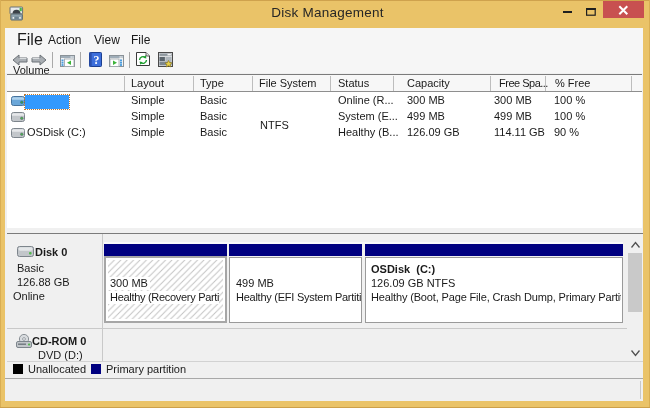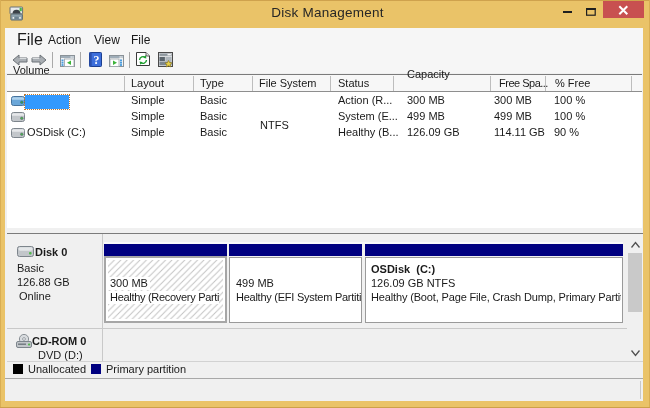--- a/index.html
+++ b/index.html
@@ -109,21 +109,21 @@
 </svg>
 
 <div class="abs" style="left:7px; top:74px; width:635px; height:154px; background:#ffffff; border-top:1px solid #7b7b7b;"></div>
 
 <div class="abs" style="left:7px; top:75px; width:635px; height:17px; background:#f7f7f7; border-bottom:1px solid #8e8e8e;"></div>
 <div class="t" style="left:13px; top:64px;">Volume</div>
 <div class="t" style="left:131px; top:77px;">Layout</div>
 <div class="t" style="left:200px; top:77px;">Type</div>
 <div class="t" style="left:259px; top:77px;">File System</div>
 <div class="t" style="left:338px; top:77px;">Status</div>
-<div class="t" style="left:407px; top:68px;">Capacity</div>
+<div class="t" style="left:407px; top:77px;">Capacity</div>
 <div class="t" style="left:499px; top:77px; letter-spacing:-0.5px;">Free Spa...</div>
 <div class="t" style="left:555px; top:77px;">% Free</div>
 <div class="abs" style="left:124px; top:76px; width:1px; height:15px; background:#bdbdbd;"></div>
 <div class="abs" style="left:193px; top:76px; width:1px; height:15px; background:#bdbdbd;"></div>
 <div class="abs" style="left:252px; top:76px; width:1px; height:15px; background:#bdbdbd;"></div>
 <div class="abs" style="left:330px; top:76px; width:1px; height:15px; background:#bdbdbd;"></div>
 <div class="abs" style="left:393px; top:76px; width:1px; height:15px; background:#bdbdbd;"></div>
 <div class="abs" style="left:490px; top:76px; width:1px; height:15px; background:#bdbdbd;"></div>
 <div class="abs" style="left:545px; top:76px; width:1px; height:15px; background:#bdbdbd;"></div>
 <div class="abs" style="left:631px; top:76px; width:1px; height:15px; background:#bdbdbd;"></div>
@@ -142,21 +142,21 @@
   <path d="M2.5 0.5 h9 a2 2 0 0 1 2 2 v5 a2 2 0 0 1 -2 2 h-9 a2 2 0 0 1 -2-2 v-5 a2 2 0 0 1 2-2 z" fill="#c3c7cb" stroke="#7d858c"></path>
   <path d="M2.5 1.2 h9 a1.6 1.6 0 0 1 1.6 1.6 v1 h-12.2 v-1 a1.6 1.6 0 0 1 1.6-1.6 z" fill="#e6e8ea"></path>
   <circle cx="10.8" cy="6.3" r="1.3" fill="#49b34b" stroke="#5f6b74" stroke-width="0.6"></circle>
 </svg>
 
 <div class="abs" style="left:24px; top:93.5px; width:46px; height:16px; border:1px dotted #c0782f;"></div>
 <div class="abs" style="left:25px; top:94.5px; width:44px; height:14px; background:#3399FE;"></div>
 
 <div class="t" style="left:131px; top:94px;">Simple</div>
 <div class="t" style="left:200px; top:94px;">Basic</div>
-<div class="t" style="left:338px; top:94px;">Action (R...</div>
+<div class="t" style="left:338px; top:94px;">Online (R...</div>
 <div class="t" style="left:407px; top:94px;">300 MB</div>
 <div class="t" style="left:494px; top:94px;">300 MB</div>
 <div class="t" style="left:554px; top:94px;">100 %</div>
 
 <div class="t" style="left:131px; top:110px;">Simple</div>
 <div class="t" style="left:200px; top:110px;">Basic</div>
 <div class="t" style="left:338px; top:110px;">System (E...</div>
 <div class="t" style="left:407px; top:110px;">499 MB</div>
 <div class="t" style="left:494px; top:110px;">499 MB</div>
 <div class="t" style="left:554px; top:110px;">100 %</div>
@@ -177,21 +177,21 @@
 <div class="abs" style="left:7px; top:328px; width:620px; height:1px; background:#c9c9c9;"></div>
 
 <svg class="abs" style="left:17px; top:246px;" width="17" height="11" viewBox="0 0 17 11">
   <rect x="0.5" y="0.5" width="16" height="10" rx="2" fill="#c2c6ca" stroke="#7d858c"></rect>
   <rect x="1.5" y="1.3" width="14" height="3.4" rx="1.6" fill="#e4e7e9"></rect>
   <rect x="12" y="6" width="2.6" height="2.4" rx="1" fill="#52b84d"></rect>
 </svg>
 <div class="t" style="left:35px; top:246px; font-weight:bold;">Disk 0</div>
 <div class="t" style="left:17px; top:262px;">Basic</div>
 <div class="t" style="left:17px; top:276px;">126.88 GB</div>
-<div class="t" style="left:19px; top:290px;">Online</div>
+<div class="t" style="left:13px; top:290px;">Online</div>
 
 <div class="abs" style="left:104px; top:242px; width:519px; height:2px; background:#fafafa;"></div>
 
 <div class="abs" style="left:104px; top:244px; width:123px; height:12px; background:#000080;"></div>
 <div class="abs" style="left:229px; top:244px; width:133px; height:12px; background:#000080;"></div>
 <div class="abs" style="left:365px; top:244px; width:258px; height:12px; background:#000080;"></div>
 
 <div class="abs" style="left:104px; top:256px; width:123px; height:67px; background:#a6a6a6; padding:2px;">
   <div style="width:100%; height:100%; background:#ffffff; padding:2px;">
     <svg width="115" height="59" viewBox="0 0 115 59">

